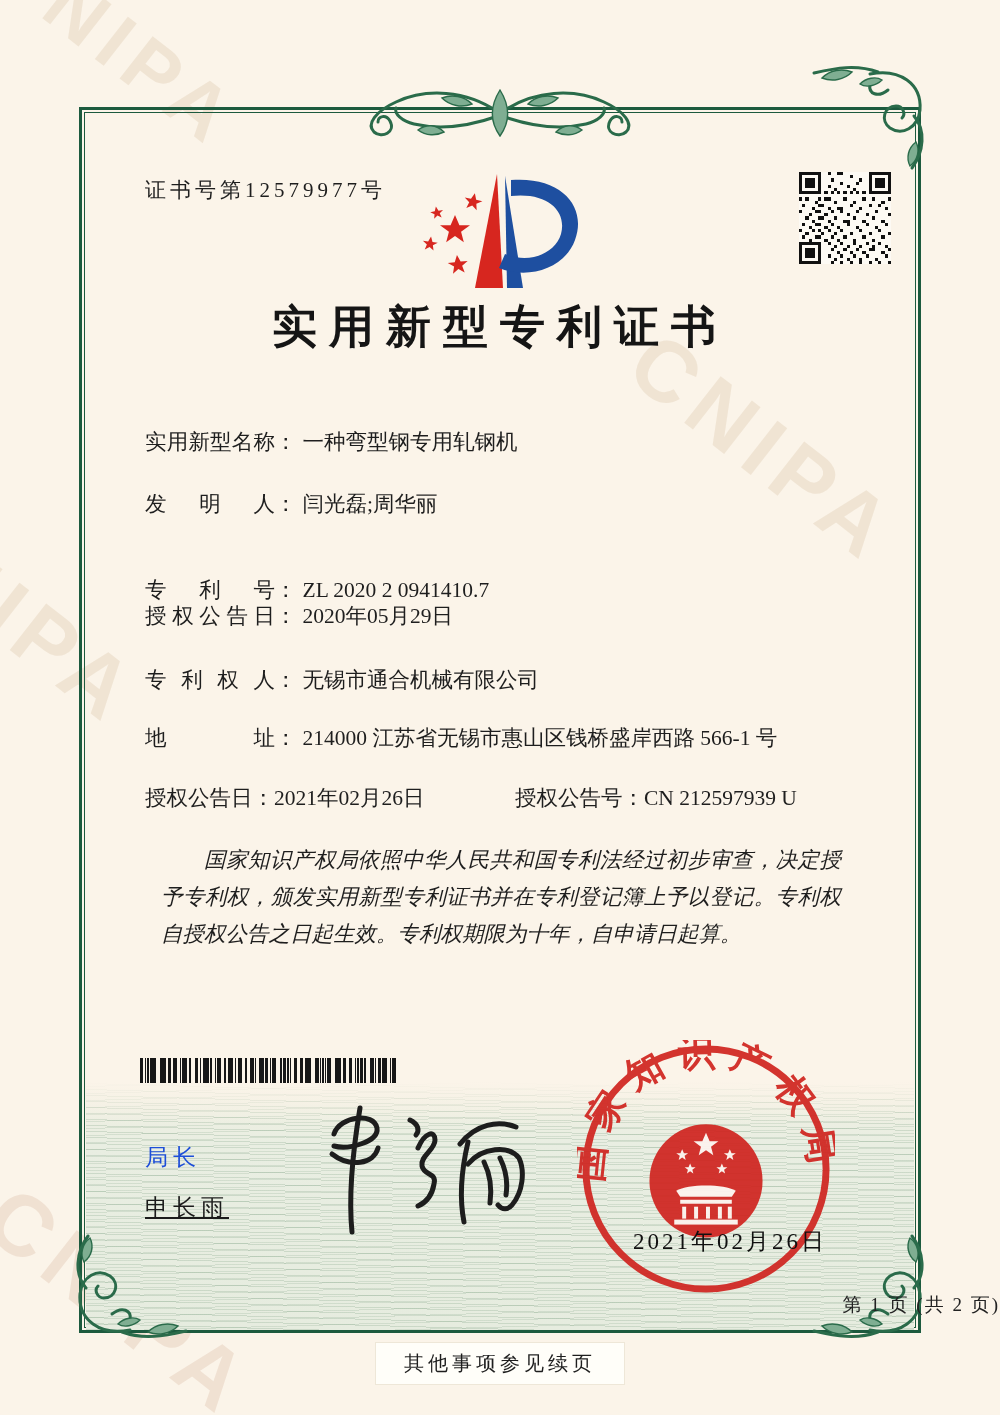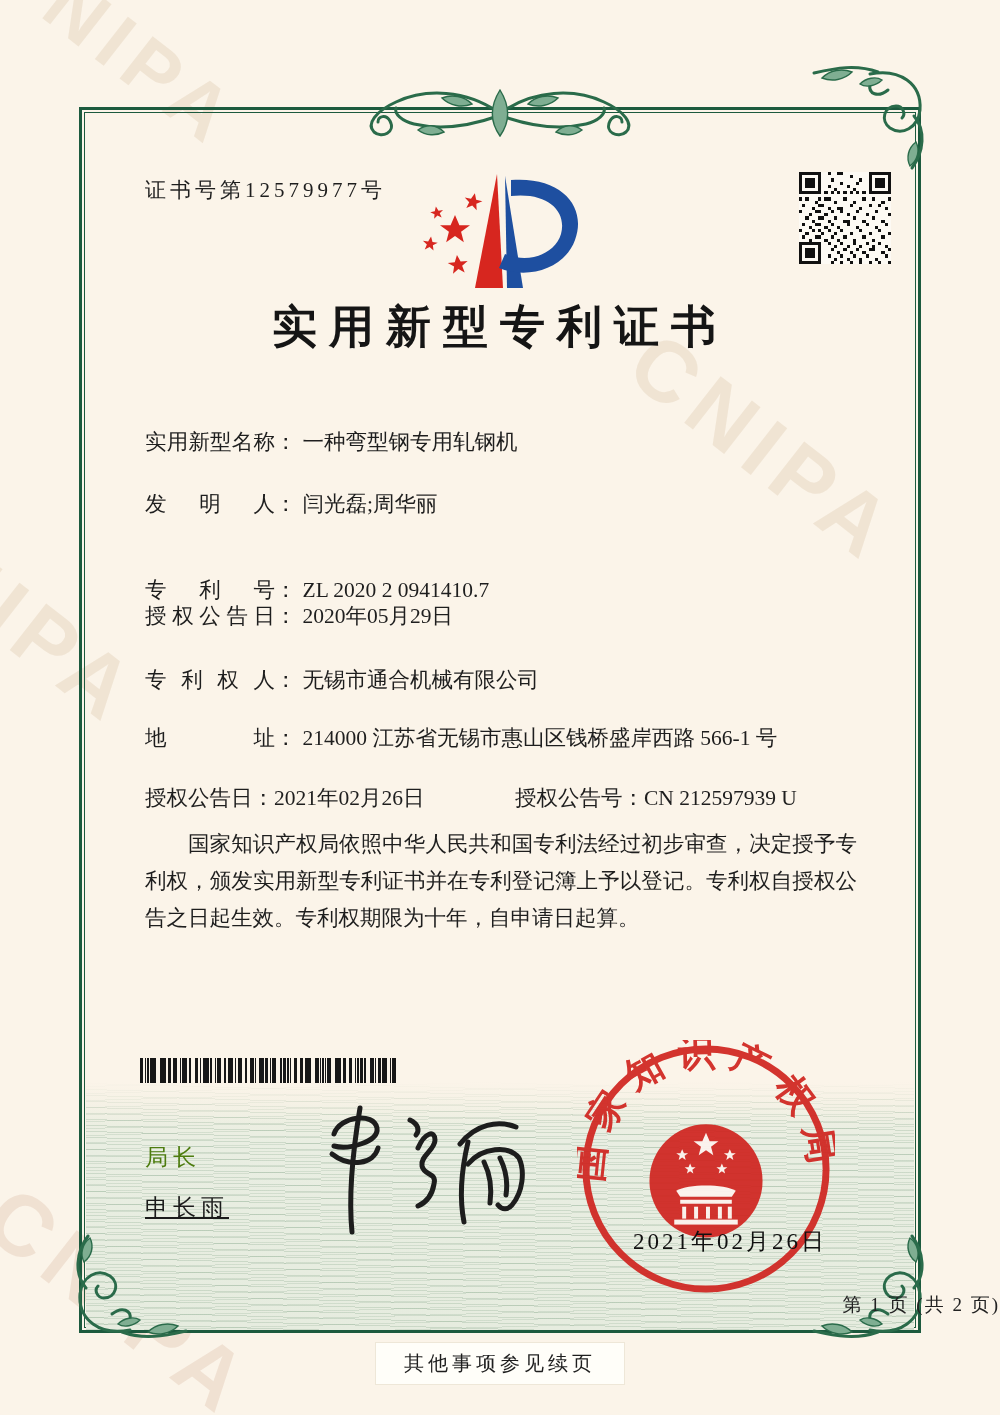--- a/index.html
+++ b/index.html
@@ -46,29 +46,29 @@
   .flabel{
     display:inline-block;width:130px;vertical-align:bottom;
     text-align:justify;text-align-last:justify;-moz-text-align-last:justify;
   }
   .fcolon{display:inline-block;margin-right:6px;}
   .grant-right{position:absolute;left:370px;top:0;white-space:nowrap;}
   .paras{
     position:absolute;left:145px;top:826px;width:712px;
     font-size:21.5px;line-height:37px;text-align:justify;color:#1e1e1e;
   }
-  .paras p{margin:0;text-indent:2em;}
+  .paras p{margin:16px;text-indent:2em;font-style:italic;}
   .barcode{
     position:absolute;left:140px;top:1058px;width:258px;height:25px;
     background:
       repeating-linear-gradient(90deg,#171717 0 2px,transparent 2px 7px),
       repeating-linear-gradient(90deg,#171717 0 1px,transparent 1px 5px),
       repeating-linear-gradient(90deg,#171717 0 3px,transparent 3px 11px);
   }
-  .sig-title{position:absolute;left:145px;top:1142px;font-size:23px;letter-spacing:5px;color:#4d7c0f;}
+  .sig-title{position:absolute;left:145px;top:1142px;font-size:23px;letter-spacing:5px;color:#1d4ed8;}
   .sig-name{position:absolute;left:145px;top:1192px;font-size:23px;letter-spacing:5px;color:#1b1b1b;text-decoration:underline;}
   .seal-date{
     position:absolute;left:596px;top:1226px;width:268px;text-align:center;
     font-size:23px;letter-spacing:3px;color:#101010;
   }
   .page-info{
     position:absolute;left:0;right:0;top:1292px;text-align:right;
     font-size:19px;letter-spacing:2px;color:#222;
   }
   .footer-note-wrap{position:absolute;left:0;right:0;top:1342px;text-align:center;}

